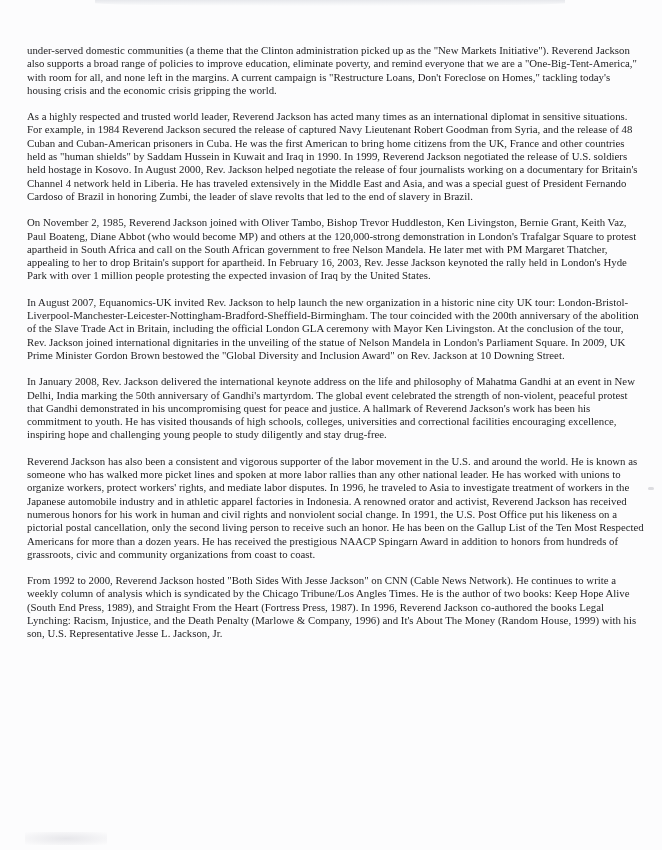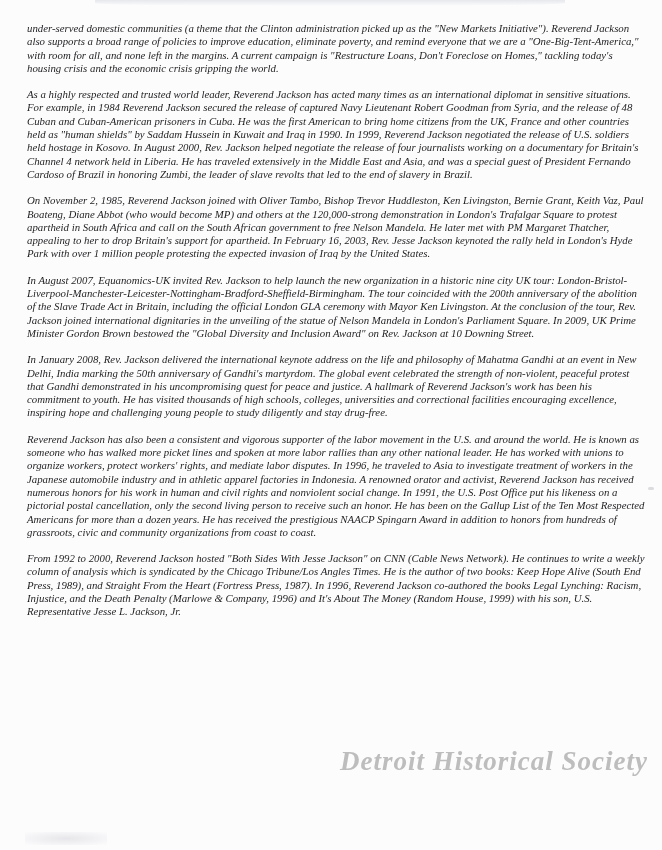--- a/index.html
+++ b/index.html
@@ -13,24 +13,23 @@
   .page {
     position: relative;
     width: 662px;
     height: 850px;
     background: #fcfcfd;
     font-family: "Liberation Serif", "DejaVu Serif", serif;
     color: #1e1e20;
   }
   .text-block {
     position: absolute;
-    top: 22px;
+    top: 44px;
     left: 27px;
     width: 618px;
-    font-style: italic;
   }
   .text-block p {
     margin: 0 0 13px 0;
     font-size: 10.8px;
     line-height: 13.3px;
     text-align: left;
     color: #1e1e20;
     -webkit-font-smoothing: antialiased;
   }
   .watermark {
@@ -84,18 +83,17 @@
   <div class="text-block">
     <p>under-served domestic communities (a theme that the Clinton administration picked up as the "New Markets Initiative").  Reverend Jackson also supports a broad range of policies to improve education, eliminate poverty, and remind everyone that we are a "One-Big-Tent-America," with room for all, and none left in the margins. A current campaign is "Restructure Loans, Don't Foreclose on Homes," tackling today's housing crisis and the economic crisis gripping the world.</p>
     <p>As a highly respected and trusted world leader, Reverend Jackson has acted many times as an international diplomat in sensitive situations. For example, in 1984 Reverend Jackson secured the release of captured Navy Lieutenant Robert Goodman from Syria, and the release of 48 Cuban and Cuban-American prisoners in Cuba. He was the first American to bring home citizens from the UK, France and other countries held as "human shields" by Saddam Hussein in Kuwait and Iraq in 1990. In 1999, Reverend Jackson negotiated the release of U.S. soldiers held hostage in Kosovo. In August 2000, Rev. Jackson helped negotiate the release of four journalists working on a documentary for Britain's Channel 4 network held in Liberia. He has traveled extensively in the Middle East and Asia, and was a special guest of President Fernando Cardoso of Brazil in honoring Zumbi, the leader of slave revolts that led to the end of slavery in Brazil.</p>
     <p>On November 2, 1985, Reverend Jackson joined with Oliver Tambo, Bishop Trevor Huddleston, Ken Livingston, Bernie Grant, Keith Vaz, Paul Boateng, Diane Abbot (who would become MP) and others at the 120,000-strong demonstration in London's Trafalgar Square to protest apartheid in South Africa and call on the South African government to free Nelson Mandela. He later met with PM Margaret Thatcher, appealing to her to drop Britain's support for apartheid.  In February 16, 2003, Rev. Jesse Jackson keynoted the rally held in London's Hyde Park with over 1 million people protesting the expected invasion of Iraq by the United States.</p>
     <p>In August 2007, Equanomics-UK invited Rev. Jackson to help launch the new organization in a historic nine city UK tour: London-Bristol-Liverpool-Manchester-Leicester-Nottingham-Bradford-Sheffield-Birmingham. The tour coincided with the 200th anniversary of the abolition of the Slave Trade Act in Britain, including the official London GLA ceremony with Mayor Ken Livingston. At the conclusion of the tour, Rev. Jackson joined international dignitaries in the unveiling of the statue of Nelson Mandela in London's Parliament Square.  In 2009, UK Prime Minister Gordon Brown bestowed the "Global Diversity and Inclusion Award" on Rev. Jackson at 10 Downing Street.</p>
     <p>In January 2008, Rev. Jackson delivered the international keynote address on the life and philosophy of Mahatma Gandhi at an event in New Delhi, India marking the 50th anniversary of Gandhi's martyrdom. The global event celebrated the strength of non-violent, peaceful protest that Gandhi demonstrated in his uncompromising quest for peace and justice.  A hallmark of Reverend Jackson's work has been his commitment to youth. He has visited thousands of high schools, colleges, universities and correctional facilities encouraging excellence, inspiring hope and challenging young people to study diligently and stay drug-free.</p>
     <p>Reverend Jackson has also been a consistent and vigorous supporter of the labor movement in the U.S. and around the world. He is known as someone who has walked more picket lines and spoken at more labor rallies than any other national leader. He has worked with unions to organize workers, protect workers' rights, and mediate labor disputes. In 1996, he traveled to Asia to investigate treatment of workers in the Japanese automobile industry and in athletic apparel factories in Indonesia.  A renowned orator and activist, Reverend Jackson has received numerous honors for his work in human and civil rights and nonviolent social change. In 1991, the U.S. Post Office put his likeness on a pictorial postal cancellation, only the second living person to receive such an honor. He has been on the Gallup List of the Ten Most Respected Americans for more than a dozen years. He has received the prestigious NAACP Spingarn Award in addition to honors from hundreds of grassroots, civic and community organizations from coast to coast.</p>
     <p>From 1992 to 2000, Reverend Jackson hosted "Both Sides With Jesse Jackson" on CNN (Cable News Network). He continues to write a weekly column of analysis which is syndicated by the Chicago Tribune/Los Angles Times. He is the author of two books: Keep Hope Alive (South End Press, 1989), and Straight From the Heart (Fortress Press, 1987). In 1996, Reverend Jackson co-authored the books Legal Lynching: Racism, Injustice, and the Death Penalty (Marlowe &amp; Company, 1996) and It's About The Money (Random House, 1999) with his son, U.S. Representative Jesse L. Jackson, Jr.</p>
   </div>
 
-  <div class="watermark">Detroit Historical Society</div>
 
   <div class="scan-smudge-bottom"></div>
   <div class="scan-mark-right"></div>
 
 </div>
 
 </body></html>

